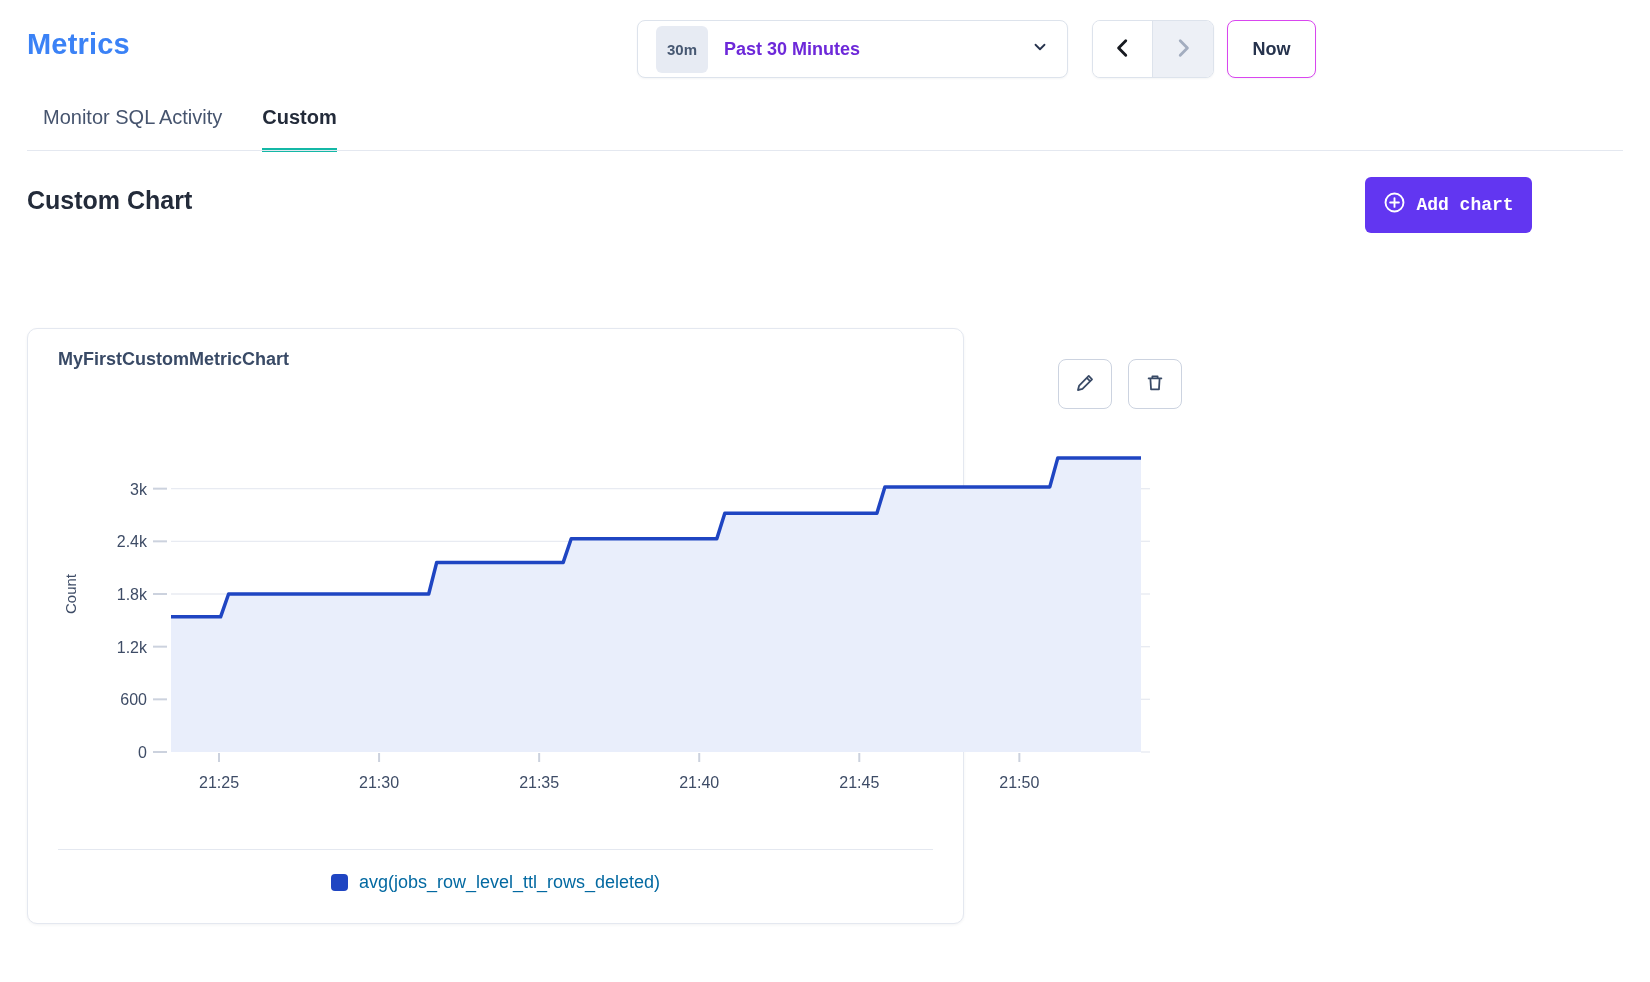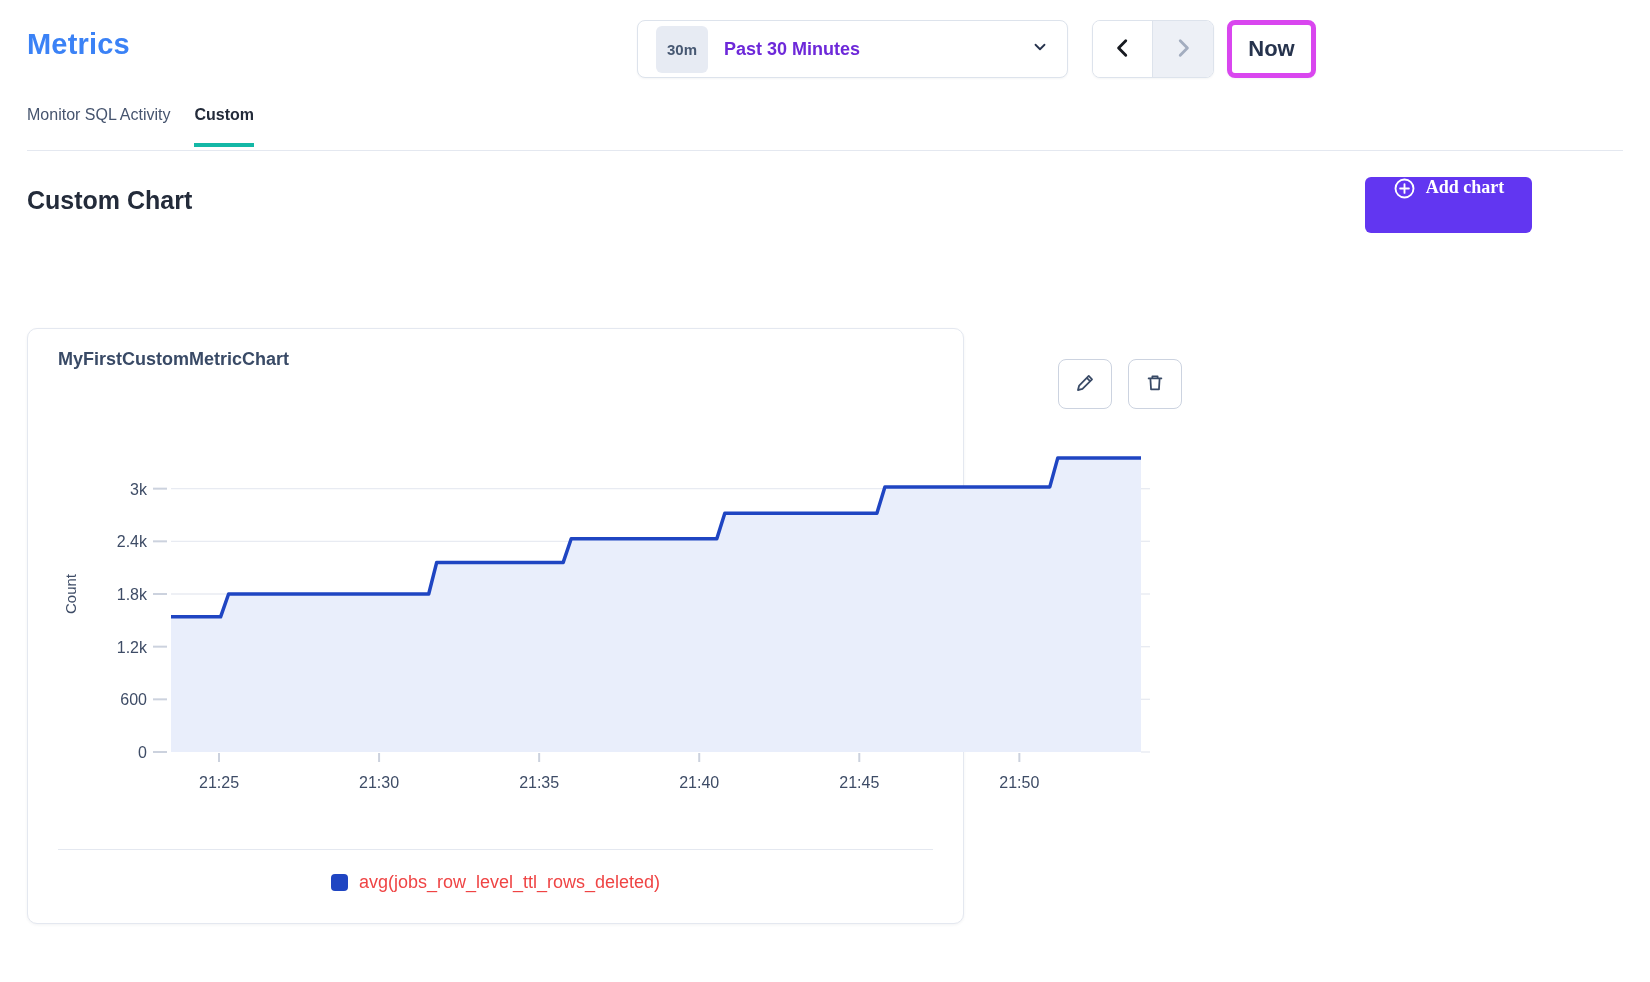--- a/index.html
+++ b/index.html
@@ -18,57 +18,57 @@
   .range-label { font-size:18px; font-weight:600; color:#6d28d9; flex:1; }
   .dd-chevron { margin-left:auto; }
 
   .arrow-group { position:absolute; left:1092px; top:20px; height:58px; display:flex;
     border:1px solid #dde3ec; border-radius:8px; overflow:hidden; background:#fff; box-shadow:0 1px 2px rgba(40,50,70,.05); }
   .arrow-btn { width:60px; height:100%; display:flex; align-items:center; justify-content:center; background:#fff; border:none; cursor:pointer; }
   .arrow-btn.prev { border-right:1px solid #dde3ec; }
   .arrow-btn.disabled { background:#edf0f6; cursor:default; }
 
   .now-button { position:absolute; left:1227px; top:20px; width:89px; height:58px; background:#fff;
-    border:5px solid #d946ef; border-radius:8px; font-size:22px; font-weight:600; color:#26334d;
+    border:1px solid #d946ef; border-radius:8px; font-size:18px; font-weight:600; color:#26334d;
     box-shadow:0 1px 2px rgba(40,50,70,.05); cursor:pointer;
     font-family:"Liberation Sans","DejaVu Sans",sans-serif; }
 
   
   .tabs { position:absolute; left:27px; top:102px; display:flex; gap:24px; }
-  .tab { font-size:16px; color:#46546e; padding:4px 0 19px 0; cursor:pointer; }
+  .tab { font-size:20px; color:#46546e; padding:4px 0 19px 0; cursor:pointer;margin-left:16px; }
   .tab.active { color:#232b3a; font-weight:600; border-bottom:4px solid #14b8a6; }
   .tabs-divider { position:absolute; left:27px; right:27px; top:150px; height:1px; background:#e4e8f0; }
 
   
   .section-title { position:absolute; left:27px; top:186px; font-size:25px; font-weight:700; color:#232b3a;text-align:right; }
   .section-sub { position:absolute; left:27px; top:242px; font-size:18px; color:#46546e; }
   .learn-more { color:#2b5de8; font-weight:600; text-decoration:none; cursor:pointer; }
 
   .add-chart-button { position:absolute; left:1365px; top:177px; width:167px; height:56px;
     background:#6236f1; color:#fff; border:none; border-radius:6px; font-size:18px; font-weight:600;
-    display:flex; justify-content:center; gap:10px; cursor:pointer;
-    font-family:Liberation Serif, serif; }
+    display:flex; align-items:center; justify-content:center; gap:10px; cursor:pointer;
+    font-family:Liberation Mono, monospace; }
 
   
   .card { position:absolute; left:27px; top:328px; width:937px; height:596px;
     background:#fff; border:1px solid #e4e8f0; border-radius:10px; box-shadow:0 1px 3px rgba(40,50,70,.06); }
   .card-title { position:absolute; left:30px; top:20px; font-size:18px; font-weight:700; color:#394a66; }
   .icon-btn { position:absolute; top:30px; width:54px; height:50px; background:#fff;
     border:1px solid #ccd3e0; border-radius:8px; display:flex; align-items:center; justify-content:center; cursor:pointer; }
   .icon-btn.edit { left:1030px; }
   .icon-btn.delete { left:1100px; }
 
   .chart-svg { position:absolute; left:0; top:80px; }
   .ytick, .xtick { font-size:16px; fill:#3e4c66; font-family:"Liberation Sans","DejaVu Sans",sans-serif; }
   .ylabel { font-size:15px; fill:#3e4c66; font-family:"Liberation Sans","DejaVu Sans",sans-serif; }
 
   .card-divider { position:absolute; left:30px; right:30px; top:520px; height:1px; background:#e4e8f0; }
   .legend-row { position:absolute; left:0; right:0; top:543px; display:flex; align-items:center; justify-content:center; gap:11px; }
   .legend-swatch { width:17px; height:17px; border-radius:4px; }
-  .legend-label { font-size:18px; color:#ef4444; }
+  .legend-label { font-size:18px; color:#0369a1; }
 </style>
 </head>
 <body>
 
 <div class="page">
 
   <h1 class="page-title">Metrics</h1>
 
   <div class="time-dropdown">
     <span class="range-badge">30m</span>

